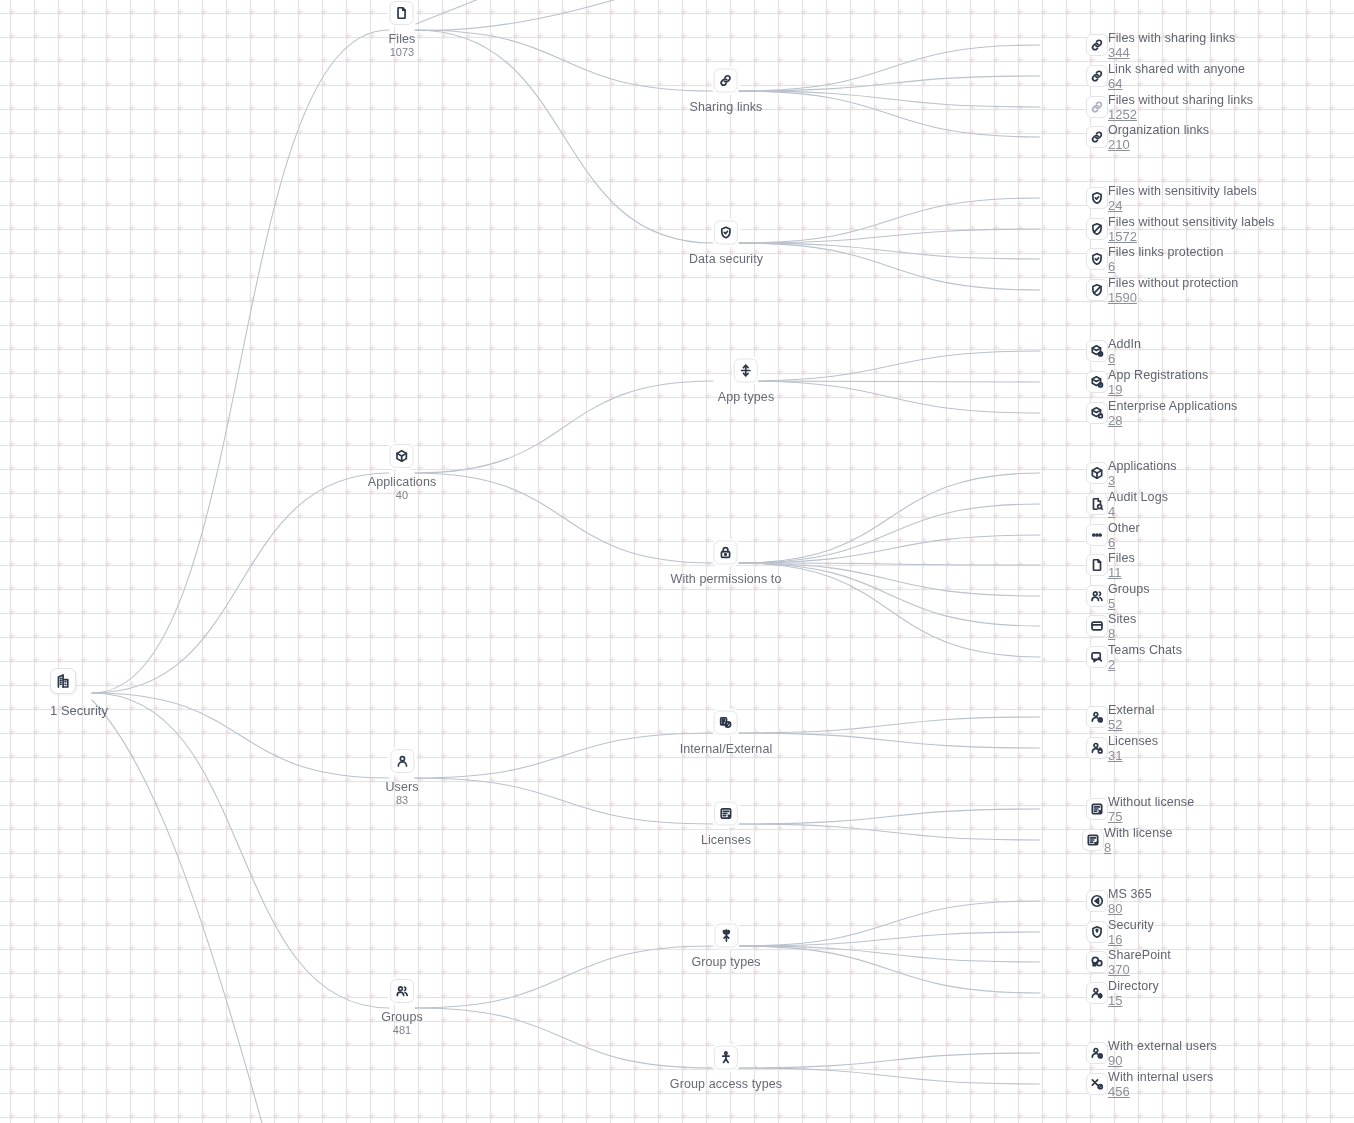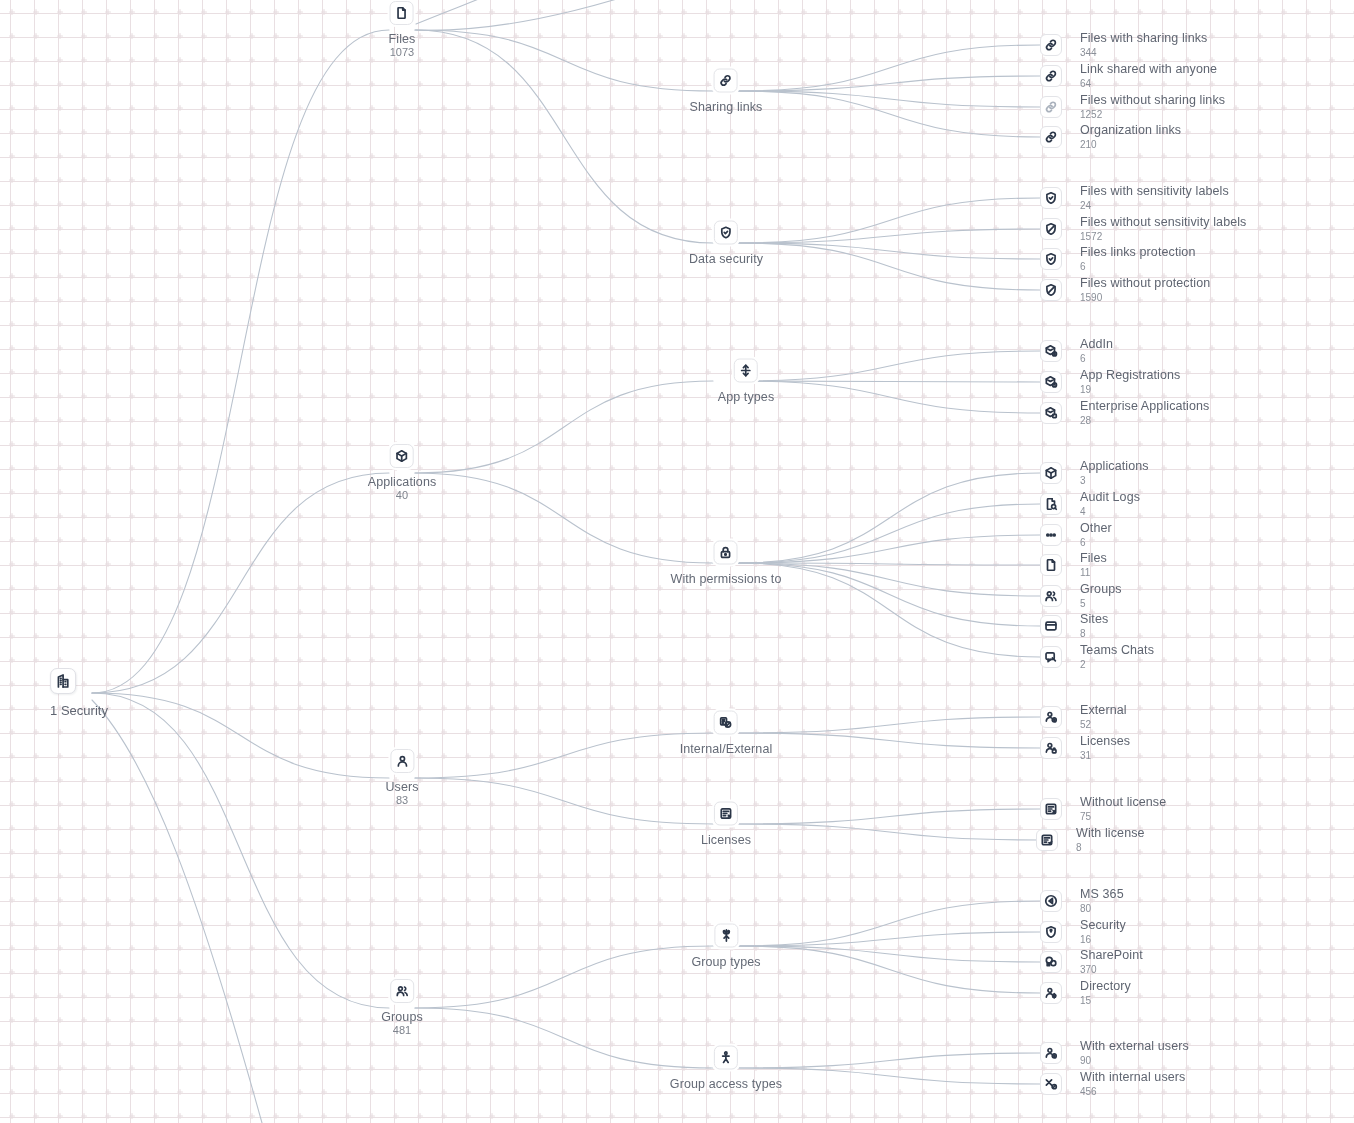--- a/index.html
+++ b/index.html
@@ -66,45 +66,47 @@
     font-size: 11px;
     color: #7e838d;
     margin-top: 0px;
     line-height: 13px;
   }
   
   .leaf {
     transform: translate(0, -50%);
     display: flex;
     align-items: center;
-    gap: 18px;
+    gap: 0;
+    margin-left: 46px;
   }
   .leaf .icon-box {
     width: 22px; height: 22px;
     min-width: 22px;
     border: 1px solid #e3e4e8;
     border-radius: 6px;
     background: #ffffff;
     display: flex;
     align-items: center;
     justify-content: center;
   }
   .leaf .leaf-text { display: flex; flex-direction: column; justify-content: center; }
   .leaf .leaf-label {
     font-size: 12.5px;
     color: #5f6571;
     white-space: nowrap;
     line-height: 14px;
     letter-spacing: .1px;
   }
   .leaf .leaf-count {
-    font-size: 10px;
+    font-size: 13px;
     color: #8a8f98;
     line-height: 13px;
     margin-top: 1px;
+    text-decoration: underline;
   }
   
   .root { transform: translate(-50%, -50%); display:flex; flex-direction:column; align-items:flex-start; }
   .root .icon-box {
     width: 26px; height: 26px;
     border: 1px solid #e0e1e6;
     border-radius: 7px;
     background: #ffffff;
     display: flex; align-items: center; justify-content: center;
     box-shadow: 0 1px 2px rgba(30,40,60,.07);

